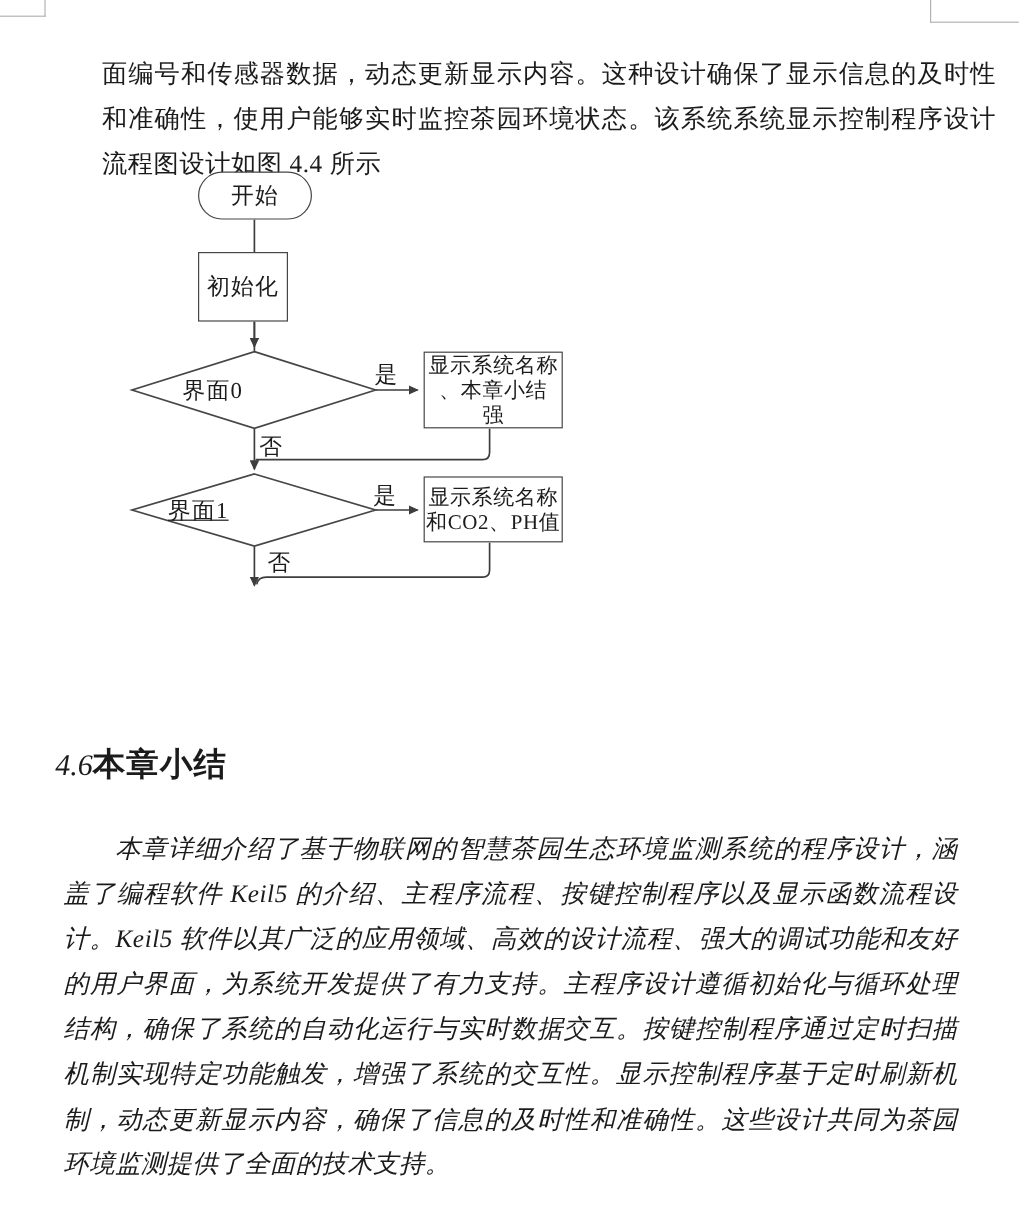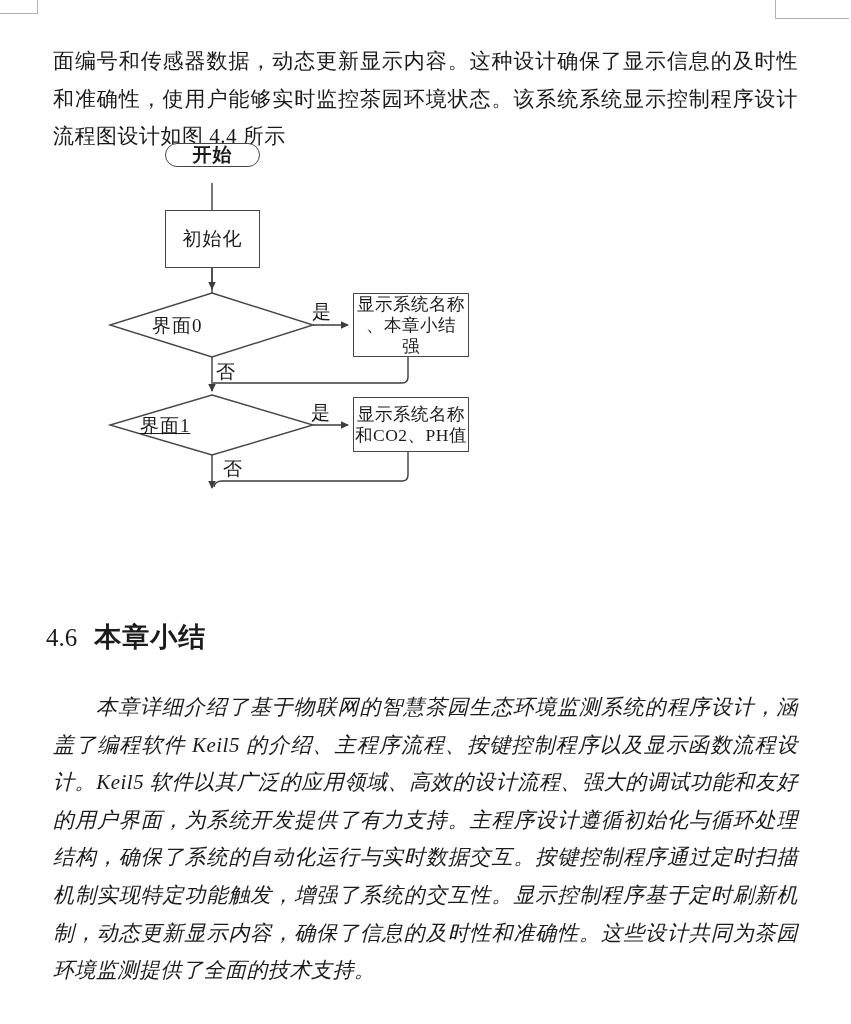--- a/index.html
+++ b/index.html
@@ -33,45 +33,46 @@
   }
   .para {
     position: absolute;
     left: 53px;
     width: 745px;
     font-size: 21px;
     line-height: 37.6px;
     text-align: justify;
     letter-spacing: 0.5px;
   }
-  .para-top { top: 22px; }
+  .para-top { top: 22px; margin-left: 32px; }
   .para-body { top: 668px; text-indent: 43px; font-style: italic; }
 
   .caption {
     position: absolute;
     left: 92px;
     top: 560px;
     font-size: 21px;
     letter-spacing: 0.5px;
   }
   .heading {
     position: absolute;
     left: 46px;
     top: 619px;
     white-space: nowrap;
   }
   .heading .num {
     font-size: 25px;
     font-family: "Liberation Serif", "DejaVu Serif", serif;
+    font-style: italic;
   }
   .heading .title {
     font-size: 27px;
     font-weight: bold;
     font-family: "Liberation Sans", "DejaVu Sans", sans-serif;
-    margin-left: 17px;
+    margin-left: 0;
     letter-spacing: 1px;
   }
 
   
   .flow {
     position: absolute;
     left: 0; top: 140px;
     width: 500px; height: 400px;
   }
   .flow svg { position: absolute; left: 0; top: 0; }
@@ -80,22 +81,22 @@
     box-sizing: border-box;
     border: 1.4px solid #464646;
     background: #ffffff;
     display: flex;
     align-items: center;
     justify-content: center;
     font-size: 19px;
     letter-spacing: 1px;
   }
   .stadium { border-radius: 20px; }
-  .n-start { left: 165px; top: 3px;   width: 95px;  height: 24px; font-weight: bold; }
-  .n-init  { left: 165px; top: 70px;  width: 95px;  height: 58px; }
+  .n-start { left: 165px; top: 3px;   width: 95px;  height: 40px; }
+  .n-init  { left: 165px; top: 70px;  width: 75px;  height: 58px; }
   .n-end   { left: 165px; top: 352px; width: 95px;  height: 40px; }
   .n-box0  { left: 353px; top: 153px; width: 116px; height: 64px;
              flex-direction: column; font-size: 17.5px; line-height: 21px; letter-spacing: 0.5px; }
   .n-box1  { left: 353px; top: 257px; width: 116px; height: 55px;
              flex-direction: column; font-size: 17.5px; line-height: 21px; letter-spacing: 0.5px; }
   .dlabel {
     position: absolute;
     font-size: 19px;
     letter-spacing: 1px;
     text-align: left;

